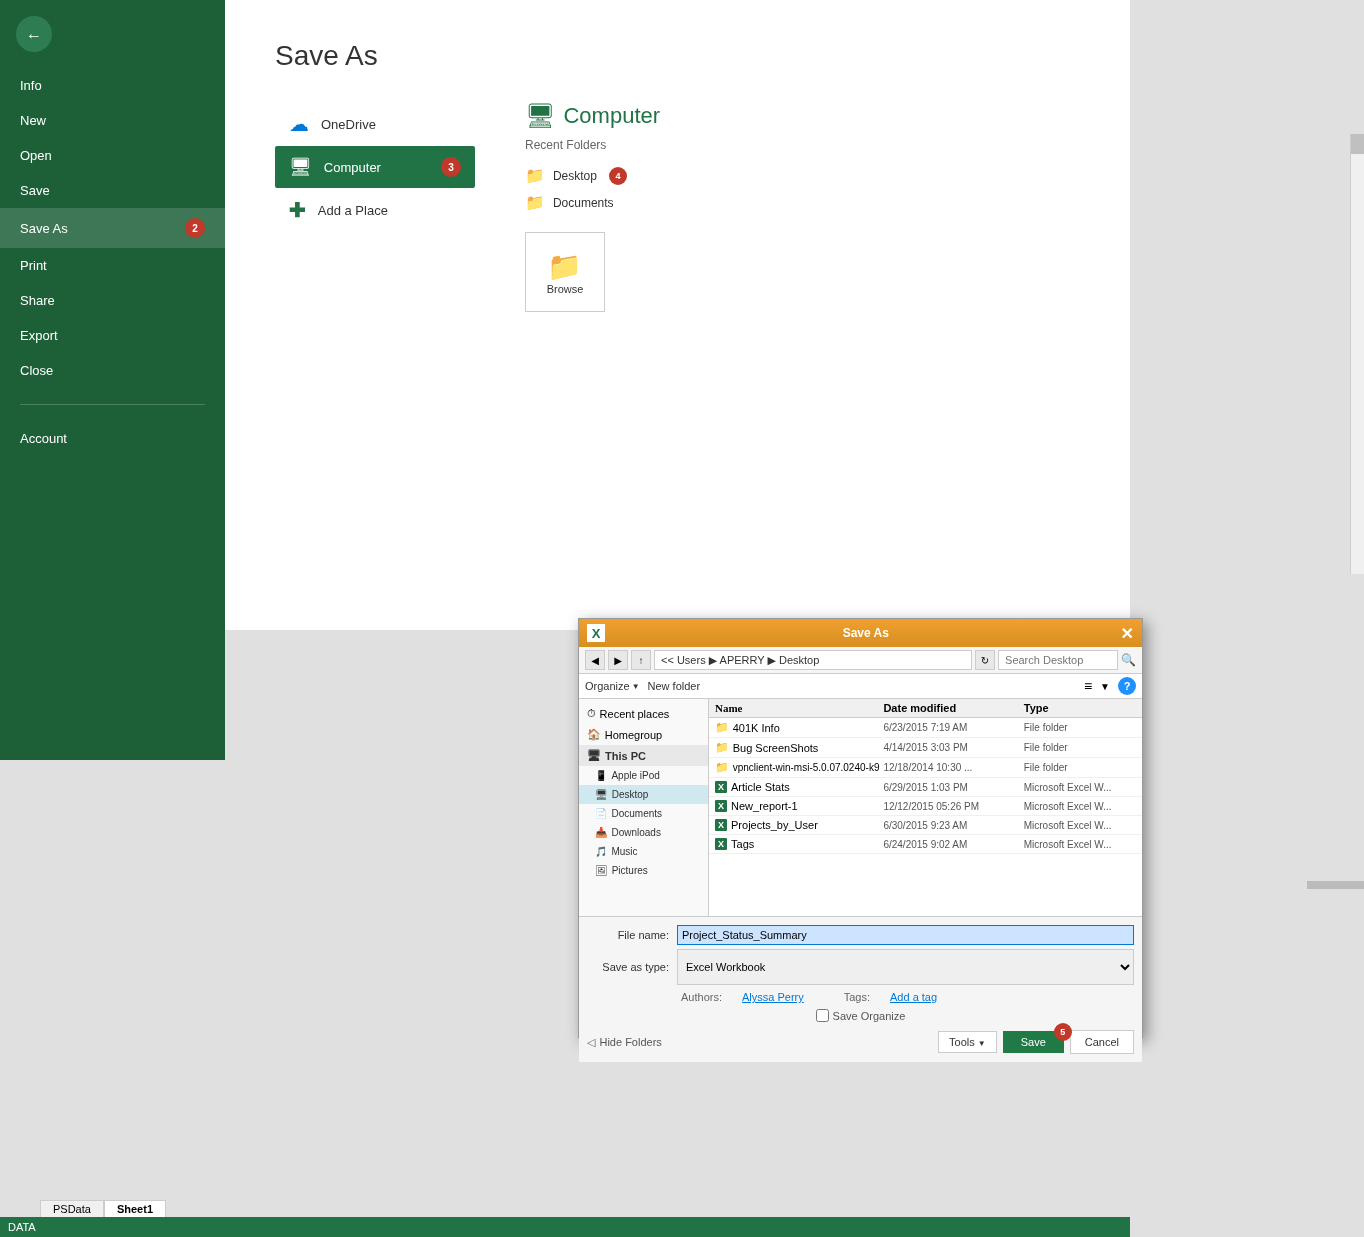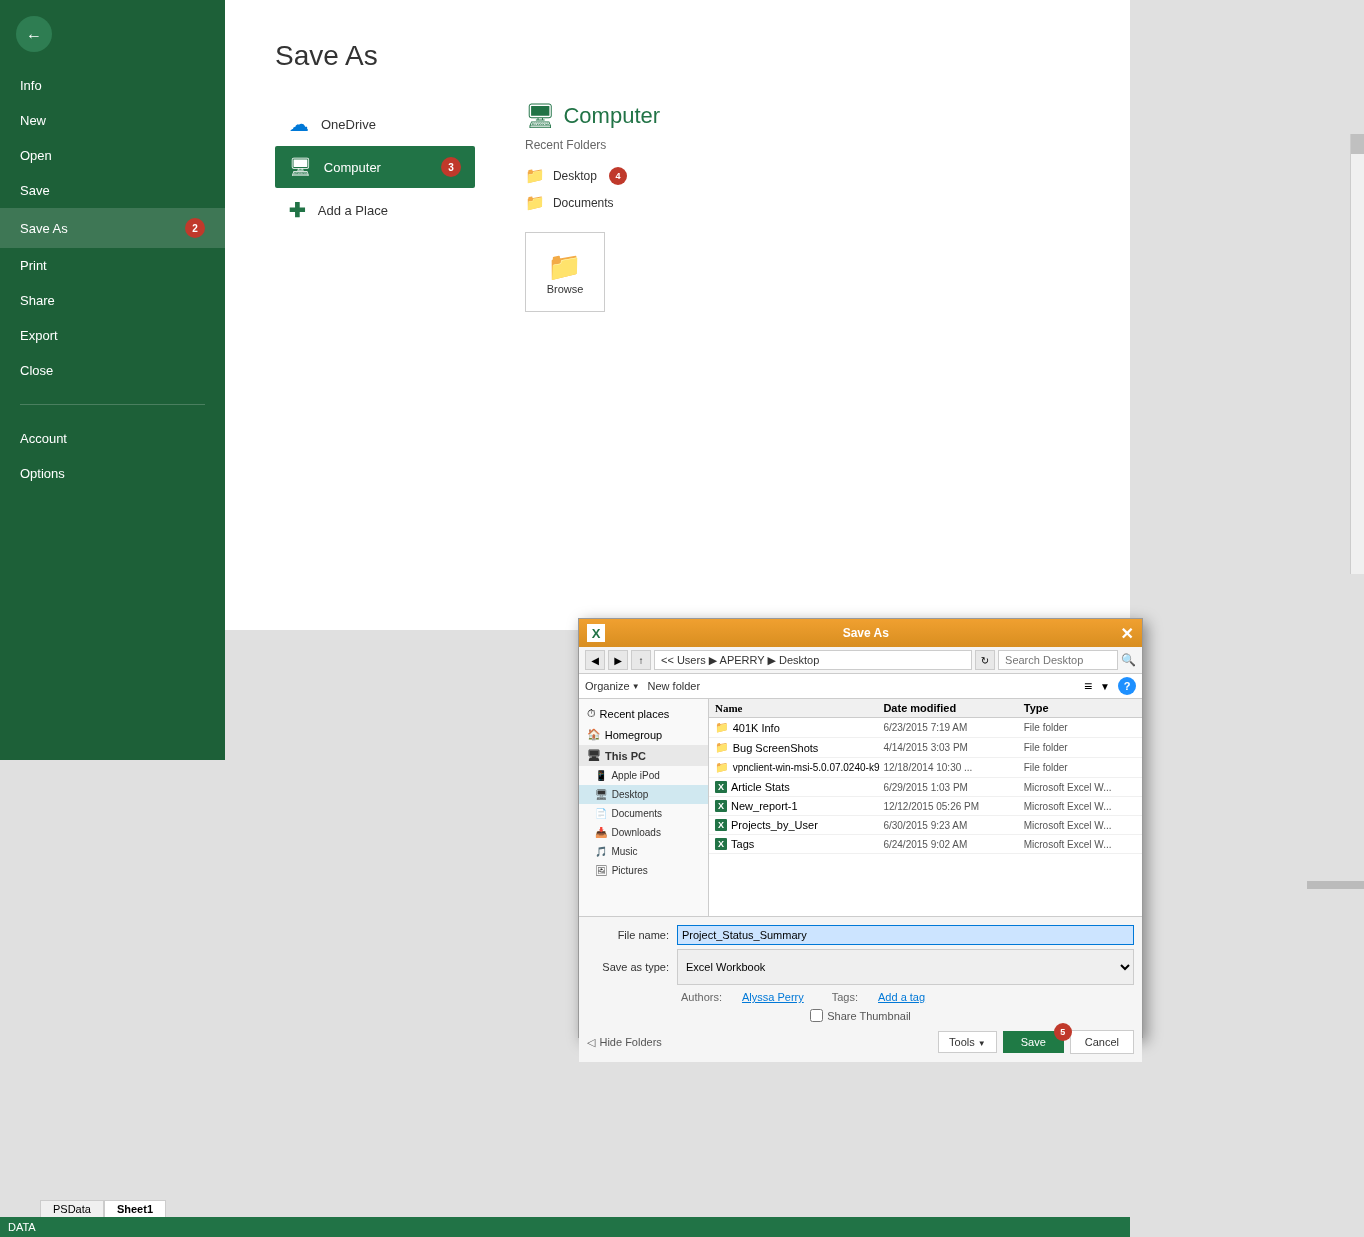--- a/index.html
+++ b/index.html
@@ -298,21 +298,20 @@
     <div style="padding:10px 20px;color:white;cursor:pointer;font-size:13px;background:rgba(255,255,255,0.15);display:flex;align-items:center;justify-content:space-between;">
       <span>Save As</span>
       <span style="display:inline-flex;align-items:center;justify-content:center;width:20px;height:20px;border-radius:50%;background:#c0392b;color:white;font-size:10px;font-weight:bold;">2</span>
     </div>
     <div style="padding:10px 20px;color:white;cursor:pointer;font-size:13px;">Print</div>
     <div style="padding:10px 20px;color:white;cursor:pointer;font-size:13px;">Share</div>
     <div style="padding:10px 20px;color:white;cursor:pointer;font-size:13px;">Export</div>
     <div style="padding:10px 20px;color:white;cursor:pointer;font-size:13px;">Close</div>
     <div style="height:1px;background:rgba(255,255,255,0.2);margin:16px 20px;"></div>
     <div style="padding:10px 20px;color:white;cursor:pointer;font-size:13px;">Account</div>
-    <div style="padding:10px 20px;color:white;cursor:pointer;font-size:13px;">Options</div>
   </div>
 
   <div style="position:absolute;top:0;left:225px;width:905px;height:630px;background:white;z-index:10;padding:40px 50px;">
     <div style="font-size:28px;color:#333;font-weight:300;margin-bottom:30px;">Save As</div>
     <div style="display:flex;gap:50px;">
 
       <div style="width:200px;">
         <div style="display:flex;align-items:center;gap:12px;padding:10px 14px;cursor:pointer;font-size:13px;color:#333;">
           <span style="color:#0078d7;font-size:20px;">☁</span>
           <span>OneDrive</span>
@@ -504,27 +503,27 @@
     <div style="display:flex;align-items:center;margin-bottom:6px;font-size:11px;">
       <label style="width:90px;text-align:right;padding-right:8px;color:#333;">Save as type:</label>
       <select style="flex:1;border:1px solid #ccc;padding:2px 4px;font-size:11px;height:36px;">
         <option>Excel Workbook</option>
       </select>
     </div>
 
     <div style="display:flex;align-items:center;font-size:11px;color:#666;margin-bottom:6px;gap:20px;padding-left:94px;">
       <span>Authors: </span>
       <span style="color:#0078d7;cursor:pointer;text-decoration:underline;">Alyssa Perry</span>
-      <span style="margin-left:8px;">Tags: </span>
+      <span style="margin-left:20px;">Tags: </span>
       <span style="color:#0078d7;cursor:pointer;text-decoration:underline;">Add a tag</span>
     </div>
 
     <div style="display:flex;align-items:center;justify-content:center;margin-bottom:8px;font-size:11px;color:#555;">
       <input type="checkbox" style="margin-right: 4px;">
-      <label>Share Thumbnail</label>
+      <label>Save Organize</label>
     </div>
 
     <div style="display:flex;align-items:center;justify-content:space-between;">
       <div style="display:flex;align-items:center;gap:4px;font-size:11px;color:#555;cursor:pointer;">
         <span>◁</span>
           <span>Hide Folders</span>
       </div>
       <div style="display:flex;gap:6px;align-items:center;">
         <div style="background:white;color:#333;border:1px solid #ccc;padding:4px 10px;cursor:pointer;font-size:11px;display:flex;align-items:flex-end;gap:3px;">Tools <span style="font-size:8px;">▼</span></div>
         <div style="background:#1f7a45;color:white;border:none;padding:5px 18px;cursor:pointer;font-size:11px;position:relative;">

